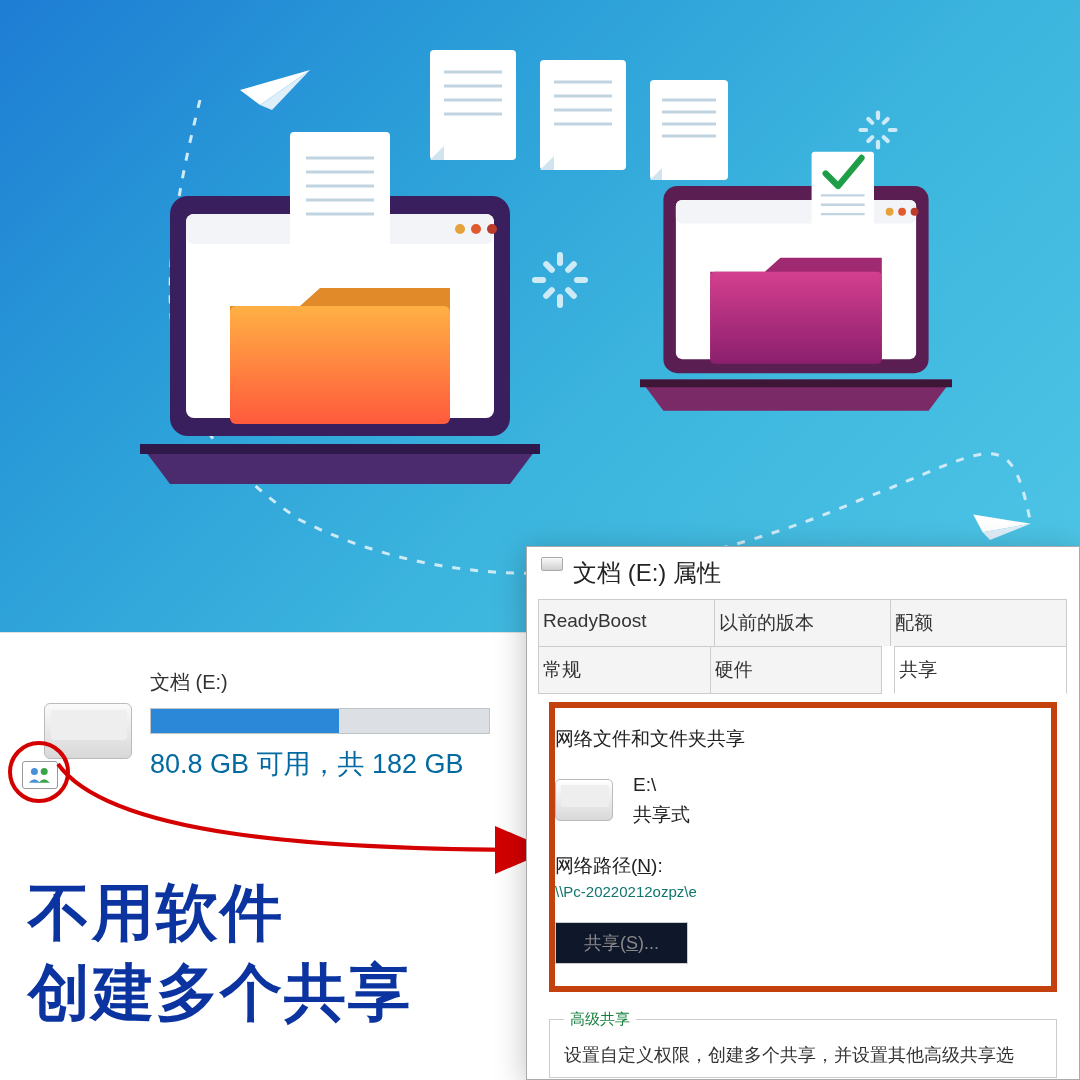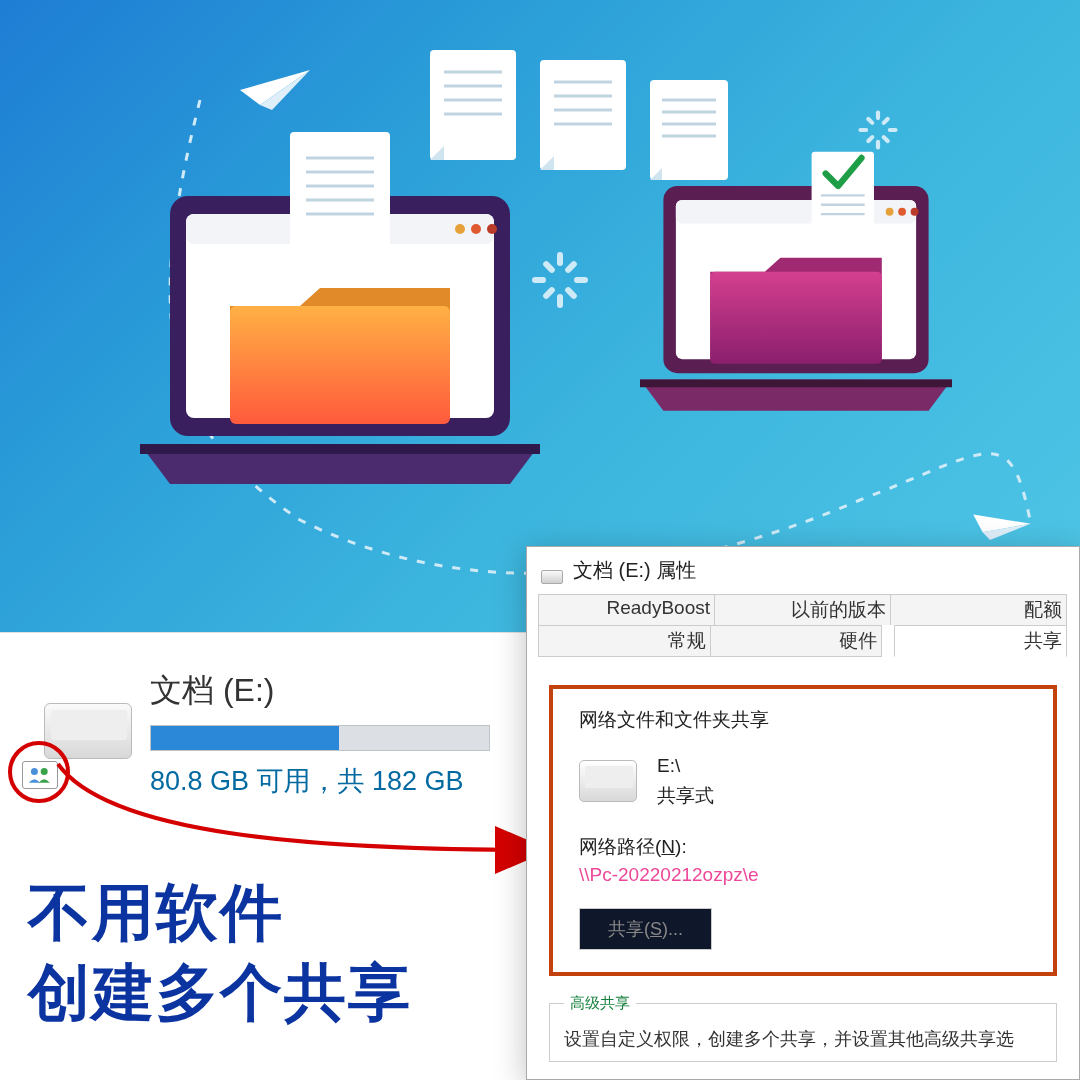--- a/index.html
+++ b/index.html
@@ -21,53 +21,53 @@
   border-top: 1px solid #e0e0e0;
 }
 .drive-block { position: absolute; left: 30px; top: 36px; display: flex; align-items: flex-start; }
 .drive-icon-wrap { position: relative; width: 110px; height: 90px; margin-top: 24px; }
 .drive-icon { width: 88px; height: 56px; background: linear-gradient(#fafafa,#d8d8d8); border: 1px solid #bbb; border-radius: 6px; position: absolute; left: 14px; top: 10px; }
 .drive-icon::after { content:""; position:absolute; left:6px; top:6px; width:76px; height:30px; background:#eee; border-radius:3px; }
 .share-overlay { position:absolute; left:-8px; bottom:-6px; width:36px; height:28px; background:#fff; border:1px solid #999; border-radius:3px; display:flex; align-items:center; justify-content:center; }
 .share-overlay svg { width: 28px; height: 22px; }
 .red-circle { position:absolute; left:-22px; bottom:-20px; width:62px; height:62px; border:4px solid #d40000; border-radius:50%; }
 .drive-info { margin-left: 10px; }
-.drive-title { font-size: 32px; color: #333; margin-bottom: 12px; }
+.drive-title { font-size: 20px; color: #333; margin-bottom: 12px; }
 .usage-bar { width: 340px; height: 26px; background: #dcdfe3; border: 1px solid #bfc4c9; margin-bottom: 12px; position: relative; }
 .usage-fill { height: 100%; background: #2b88d8; width: 55.6%; }
 .drive-storage { font-size: 27px; color: #0369a1; }
 
 .caption-1 { position:absolute; left:28px; top:238px; font-size:62px; font-weight:900; color:#0b34a0; letter-spacing:2px; }
 .caption-2 { position:absolute; left:28px; top:318px; font-size:62px; font-weight:900; color:#0b34a0; letter-spacing:2px; }
 
 
 .props-dialog {
   position: absolute; left: 526px; top: 546px;
   width: 554px; height: 534px; background: #fff;
   border: 1px solid #aaa;
   box-shadow: 0 6px 30px rgba(0,0,0,.25);
 }
-.props-title { display:flex; align-items:flex-end; gap:10px; padding: 10px 14px; font-size: 20px; color:#222; }
+.props-title { display:flex; align-items:flex-start; gap:10px; padding: 10px 14px; font-size: 24px; color:#222; }
 .props-title .tiny-drive { width:22px; height:14px; background:linear-gradient(#fafafa,#cfcfcf); border:1px solid #aaa; border-radius:2px; }
 
 .tab-rows { padding: 0 12px; }
 .tab-row { display:flex; }
-.tab { flex:1; text-align:right; padding:2px 4px; font-size:19px; color:#333; border:1px solid #ccc; background:#f4f4f4; margin-left:-1px; cursor:pointer; }
+.tab { flex:1; text-align:left; padding:10px 4px; font-size:19px; color:#333; border:1px solid #ccc; background:#f4f4f4; margin-left:-1px; cursor:pointer; }
 .tab.active { background:#fff; border-bottom:1px solid #fff; font-weight:500;margin-left:12px; }
 .tab-row.top .tab { border-bottom: none; }
 
-.share-section { margin: 28px 22px 0; padding: 18px 26px 22px; border: 4px solid #c2410c; }
+.share-section { margin: 8px 22px 0; padding: 18px 0 22px; border: 6px solid #c2410c; }
 .sec-title { font-size:19px; color:#222; margin-bottom:18px; }
 .share-drive { display:flex; align-items:center; gap:20px; margin-bottom:22px; }
 .share-drive-icon { width:58px; height:42px; background:linear-gradient(#fff,#d8d8d8); border:1px solid #bbb; border-radius:5px; position:relative; }
 .share-drive-icon::after { content:""; position:absolute; left:5px; top:5px; width:48px; height:22px; background:#eee; border-radius:2px; }
 .share-drive-lines div { font-size:19px; color:#222; line-height:1.6; }
 .net-path-label { font-size:19px; color:#222; margin-bottom:4px; }
 .net-path-label u { text-decoration: underline; }
-.net-path-value { font-size:19px; color:#ec4899; margin-bottom:22px; }
+.net-path-value { font-size:15px; color:#0f766e; margin-bottom:22px; }
 .share-btn { display:inline-block; padding: 8px 28px; background:#0f172a; border:1px solid #ccc; font-size:18px; color:#888; }
 
 .adv-fieldset { margin: 18px 22px 0; border:1px solid #ccc; padding:8px 14px 10px; }
 .adv-fieldset legend { font-size:15px; color:#15803d; padding:0 6px; }
 .adv-text { font-size:18px; color:#333; padding-top:6px; white-space:nowrap; overflow:hidden; }
 
 
 .arrow-svg { position:absolute; left:48px; top:754px; pointer-events:none; }
 </style>
 </head>

